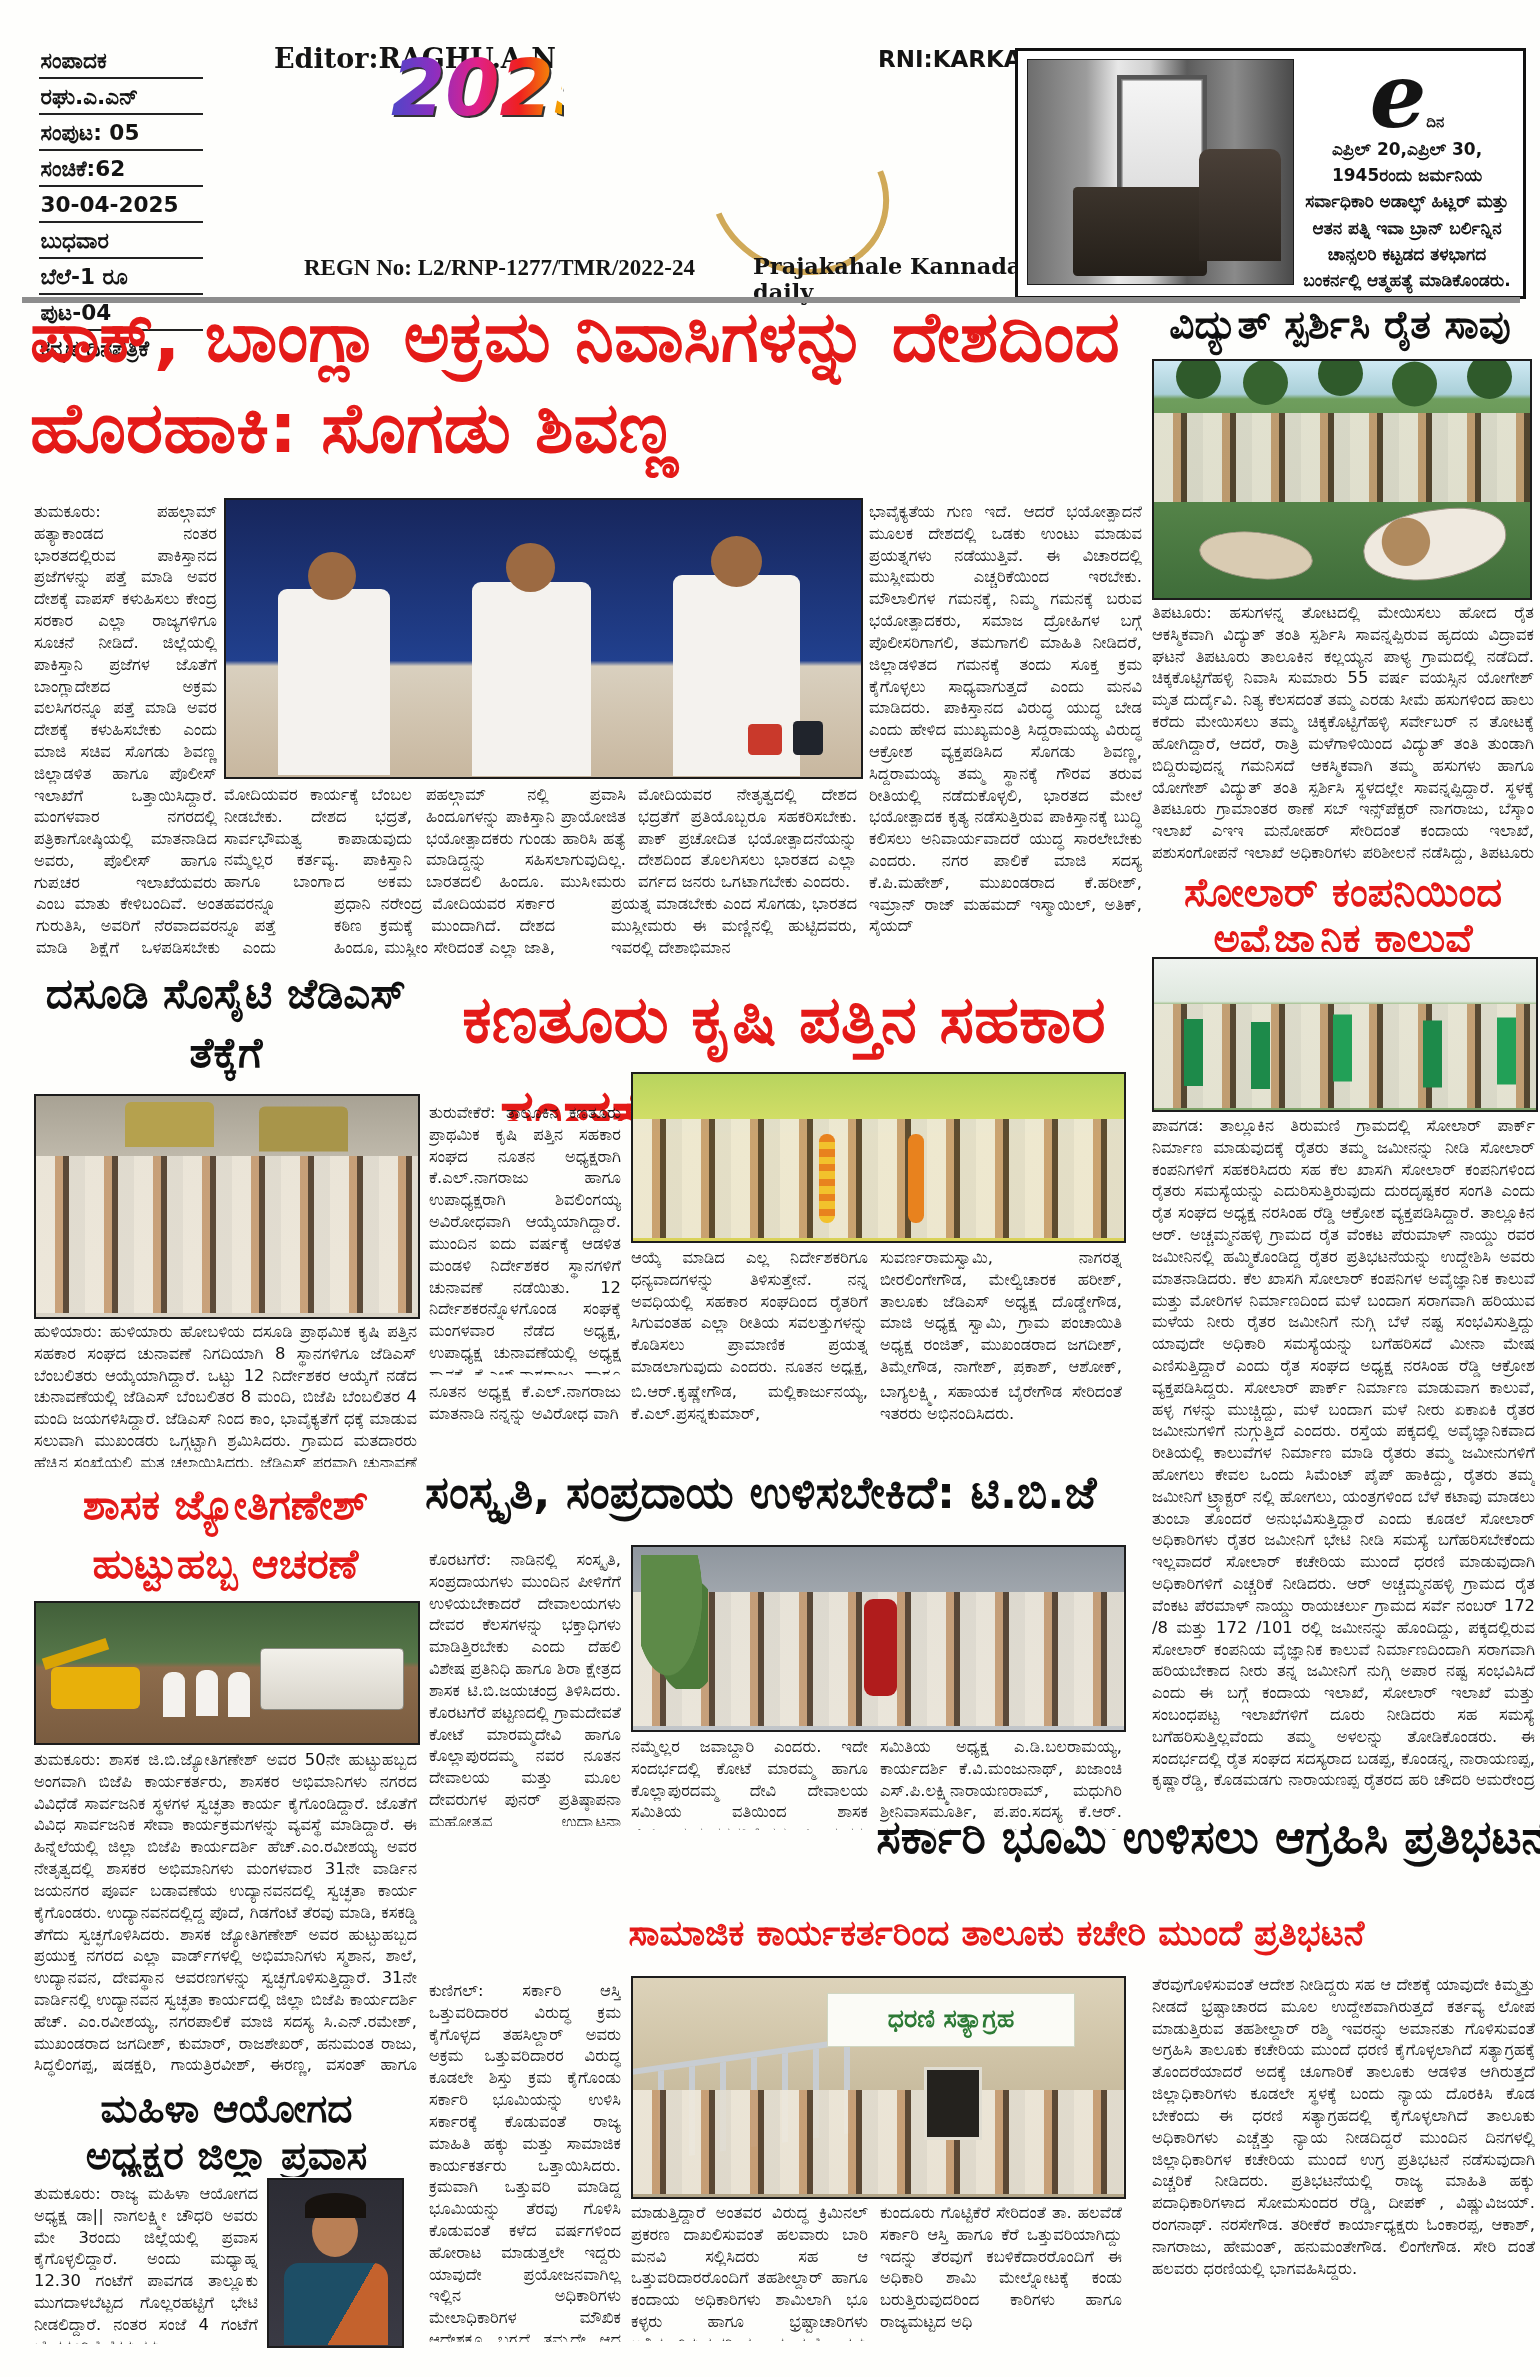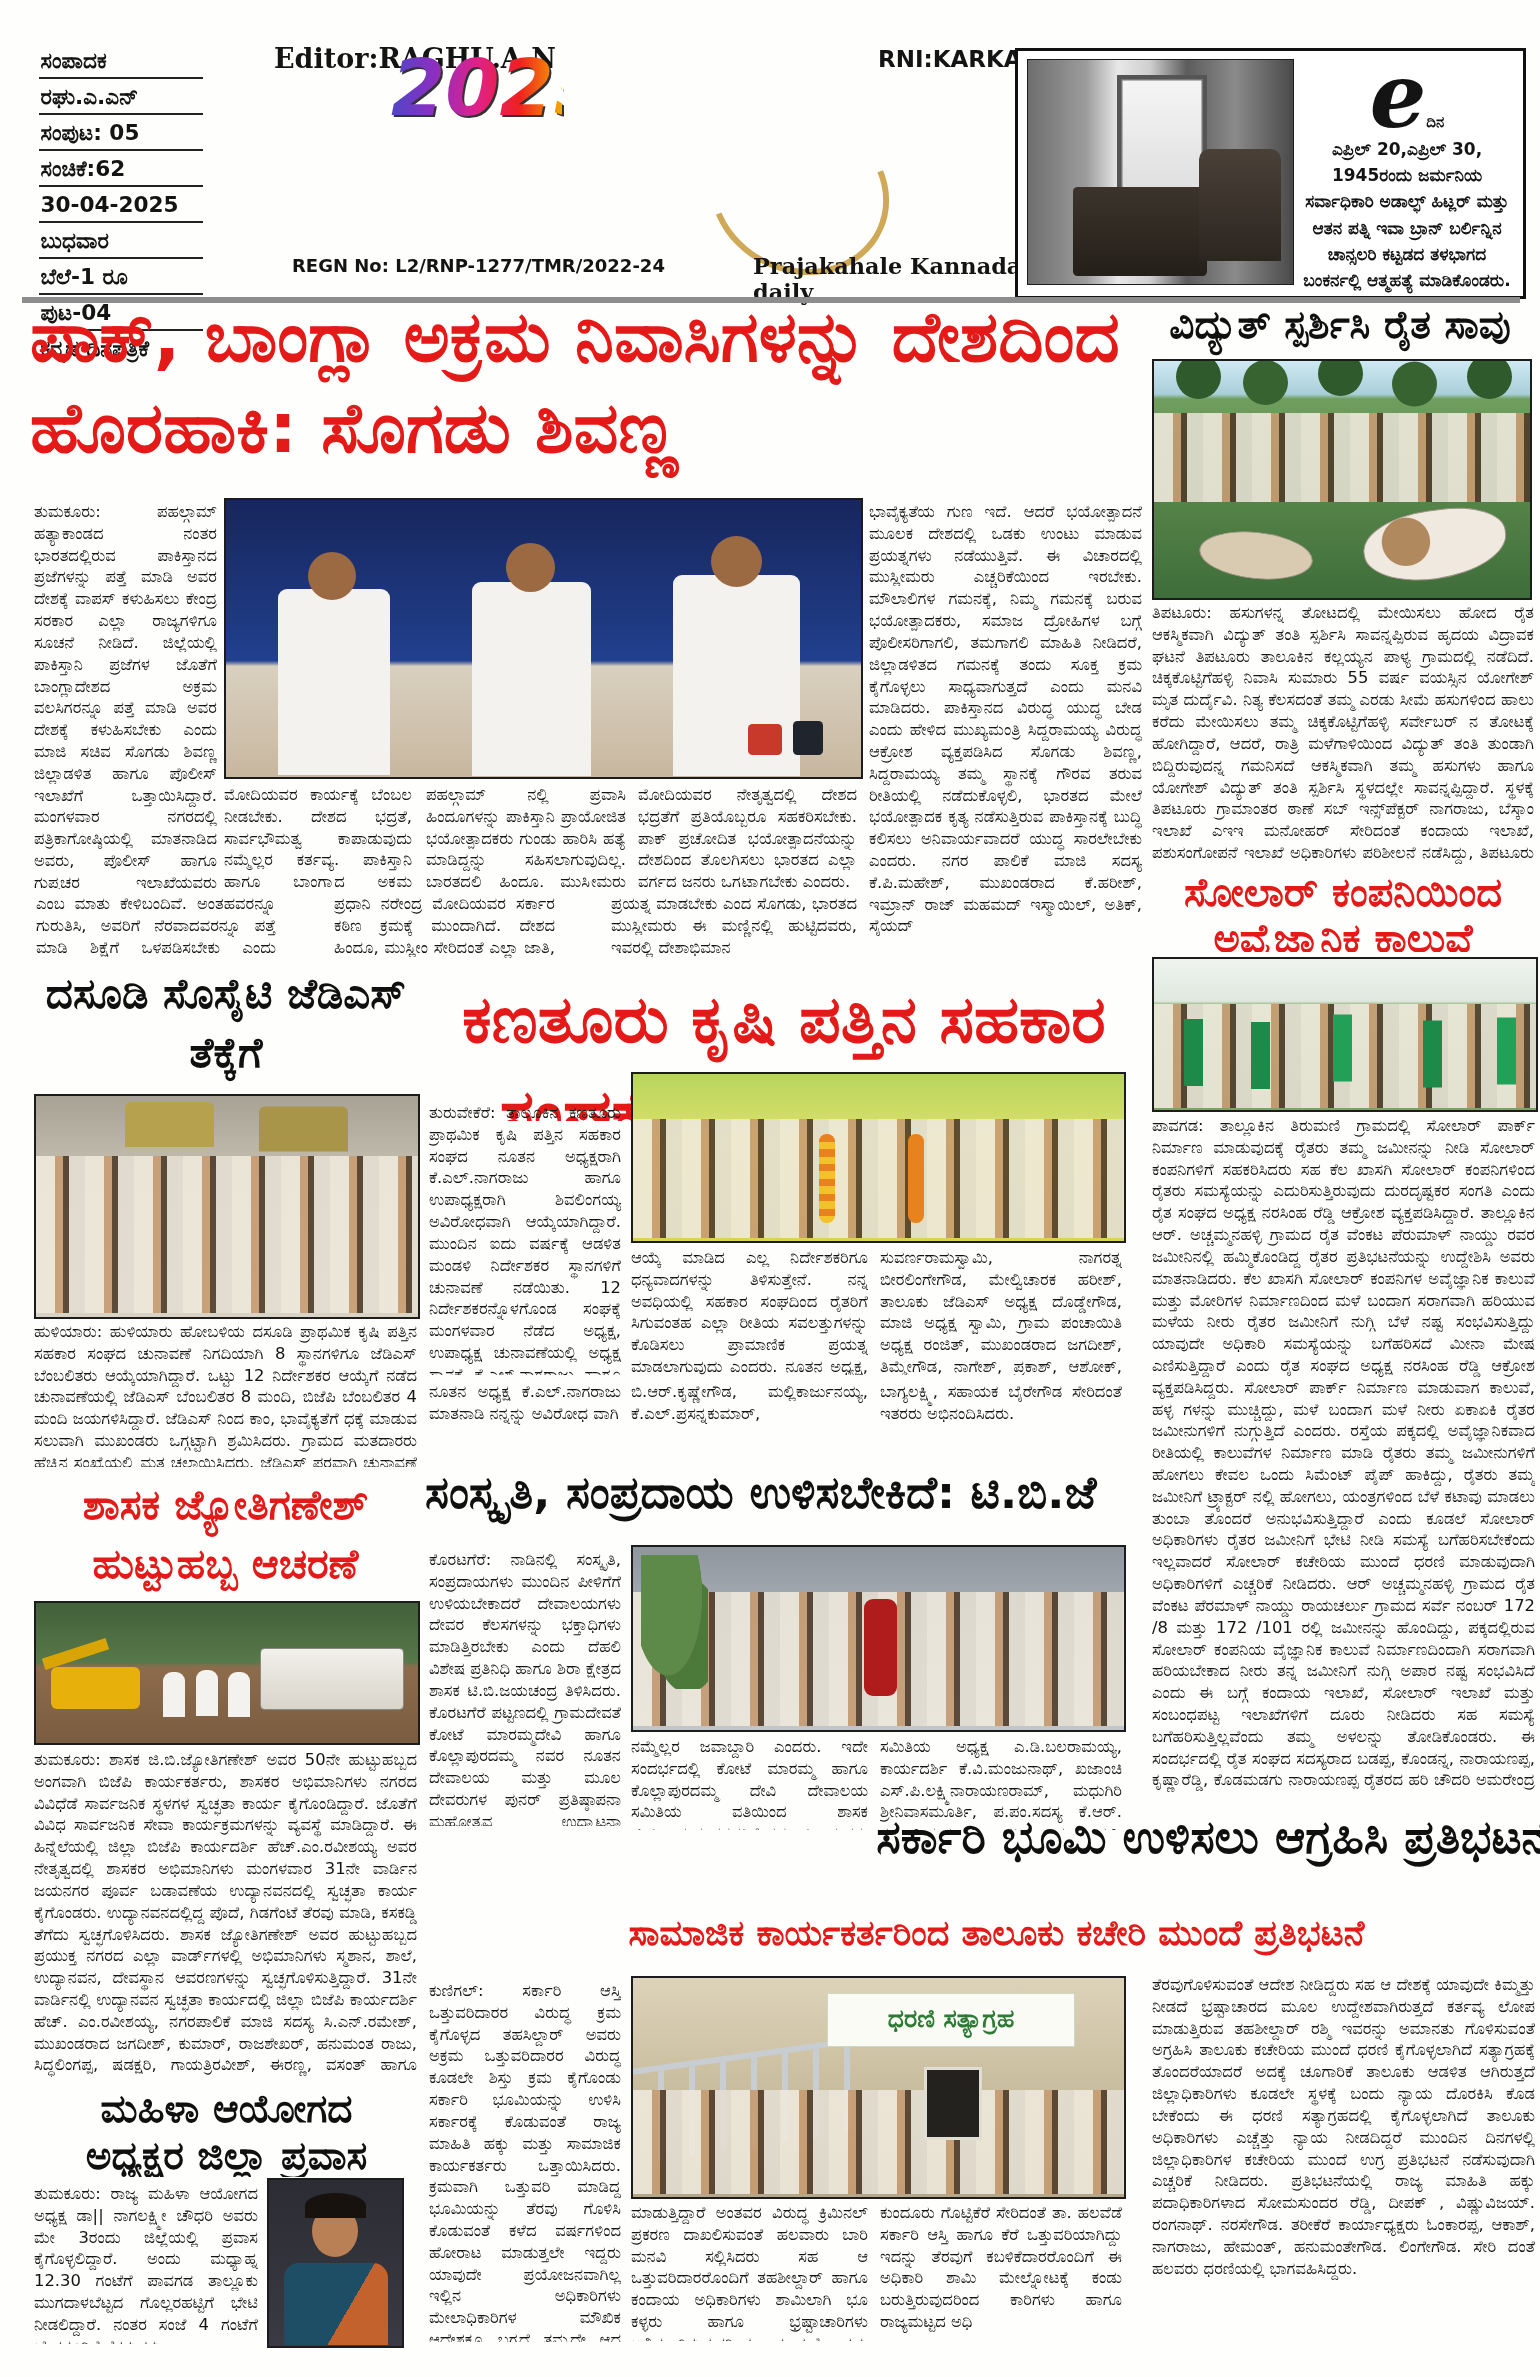--- a/index.html
+++ b/index.html
@@ -49,21 +49,21 @@
   </div>
 
   <div class="abs" style="left:274px;top:43px;width:343px;font-weight:800;font-size:27px;font-family:'DejaVu Serif','Liberation Serif',serif;">Editor:RAGHU.A.N</div>
 
   <div class="abs" id="year" style="left:391px;top:43px;width:171px;">2025</div>
 
   <div class="abs" style="left:708px;top:112px;width:171px;height:149px;border:6.7px solid #c89b3c;border-radius:50%;
               border-left-color:transparent;border-top-color:transparent;transform:rotate(25deg);opacity:.85;"></div>
 
 
-  <div class="abs" style="left:292px;top:255px;width:462px;font-weight:800;font-size:18px;">REGN No: L2/RNP-1277/TMR/2022-24</div>
+  <div class="abs" style="left:304px;top:255px;width:462px;font-weight:800;font-size:23px;font-family:Liberation Serif, serif;">REGN No: L2/RNP-1277/TMR/2022-24</div>
   <div class="abs" style="left:753px;top:253px;width:276px;font-weight:800;font-size:22.4px;font-family:'DejaVu Serif','Liberation Serif',serif;">Prajakahale Kannada daily</div>
   <div class="abs" style="left:878px;top:46px;width:253px;font-weight:800;font-size:23px;">RNI:KARKAN/2021/80382</div>
 
   <div class="abs" style="left:1015px;top:48px;width:505px;height:245px;border:3.7px solid #111;background:#fff;">
     <div class="photo" style="left:9px;top:7.5px;width:265px;height:224px;border-width:1.5px;
                 background:linear-gradient(90deg,#6e6e6e 0%,#9c9c9c 22%,#e8e8e8 34%,#cfcfcf 46%,#5c5c5c 60%,#8a8a8a 78%,#4a4a4a 100%);">
       <div class="abs" style="left:89px;top:15px;width:82px;height:127px;background:
            linear-gradient(#f5f5f5,#dcdcdc);border:4.5px solid #555;box-shadow:inset 0 0 0 1.5px #777;"></div>
       <div class="abs" style="left:45px;top:127px;width:134px;height:89px;background:linear-gradient(#3c342c,#241f19);border-radius:4.5px;"></div>
       <div class="abs" style="left:171px;top:89px;width:82px;height:112px;background:linear-gradient(#4a4038,#2c2620);border-radius:10.4px 10.4px 0 0;"></div>

